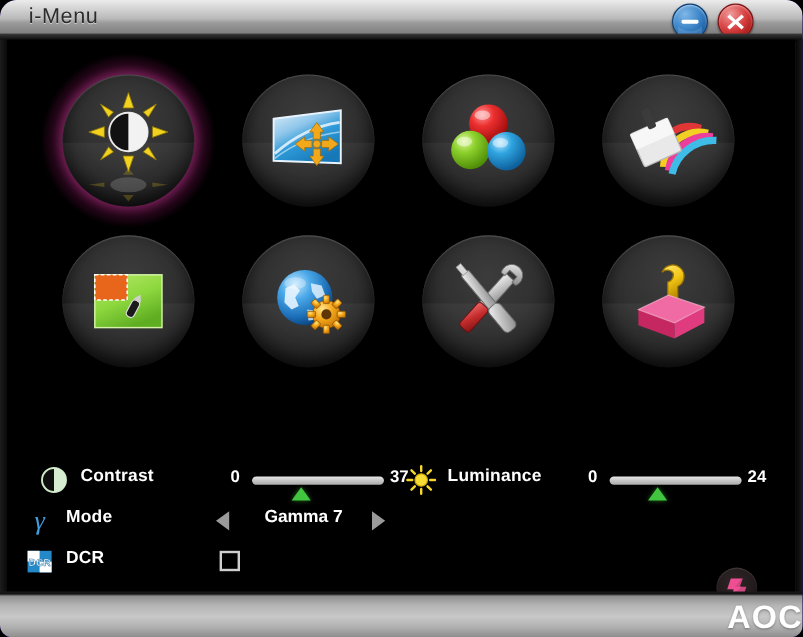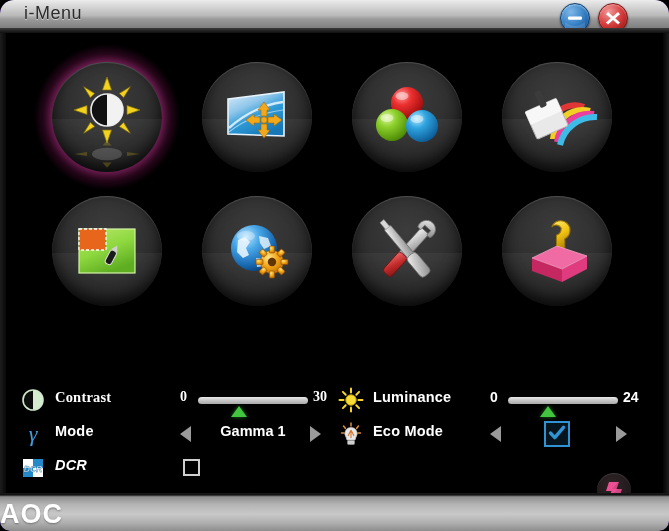--- a/index.html
+++ b/index.html
@@ -262,21 +262,21 @@
     background: linear-gradient(to bottom,
         #1a1a1a 0%, #111 5%,
         #8e8e8e 10%, #b4b4b4 30%,
         #c8c8c8 55%, #b0b0b0 78%, #8d8d8d 100%);
     border-radius: 0 0 10px 10px;
   }
   .brand {
     position: absolute;
     left: 0; top: 6px;
     width: 669px;
-    text-align: left;
+    text-align: right;
     font-size: 27px;
     font-weight: bold;
     color: #ffffff;
     letter-spacing: 1px;
     text-shadow: 0 1px 2px rgba(0,0,0,0.35);
     font-family: "Liberation Sans", sans-serif;
   }
 </style>
 </head>
 <body>
@@ -547,30 +547,30 @@
             <polygon points="30,62 55,50 85,60 60,73" fill="none" stroke="#ffb6d3" stroke-width="0.9" opacity="0.7"></polygon>
             <g opacity="0.18" transform="translate(0,172) scale(1,-0.36)">
               <polygon points="30,62 55,50 85,60 60,73" fill="#f06aa3"></polygon>
             </g>
           </svg>
         </div>
       </div>
 
       <div class="controls">
 
-        <div class="ctl-row" style="left:14px; top:34px; width:320px;font-family:Liberation Serif, serif;">
+        <div class="ctl-row" style="left:26px; top:34px; width:320px;">
           <svg class="ctl-icon" viewBox="0 0 26 26">
             <circle cx="13" cy="13" r="10" fill="#0d0d0d" stroke="#cfe8c8" stroke-width="1.6"></circle>
             <path d="M13,3 A10,10 0 0 1 13,23 Z" fill="#d6ecd0"></path>
           </svg>
           <div class="ctl-label">Contrast</div>
           <div class="slider-min" style="left:160px;">0</div>
           <div class="slider-track" style="left:178px; top:12px; width:110px;"></div>
           <div class="slider-knob" id="knob-contrast" style="left: 210.7px; top: 21px;"></div>
-          <div class="slider-max" style="left:293px;">30</div>
+          <div class="slider-max" style="left:293px;">37</div>
         </div>
 
         <div class="ctl-row" style="left:332px; top:34px; width:320px;">
           <svg class="ctl-icon" viewBox="0 0 26 26">
             <g stroke="#f5d62a" stroke-width="2" stroke-linecap="round">
               <line x1="13" y1="1.5" x2="13" y2="5.5"></line>
               <line x1="13" y1="20.5" x2="13" y2="24.5"></line>
               <line x1="1.5" y1="13" x2="5.5" y2="13"></line>
               <line x1="20.5" y1="13" x2="24.5" y2="13"></line>
               <line x1="4.9" y1="4.9" x2="7.7" y2="7.7"></line>
@@ -586,48 +586,26 @@
           <div class="slider-knob" id="knob-brightness" style="left: 201.6px; top: 21px;"></div>
           <div class="slider-max" style="left:285px;">24</div>
         </div>
 
         <div class="ctl-row" style="left:14px; top:68px; width:320px;">
           <svg class="ctl-icon" viewBox="0 0 26 26">
             <text x="13" y="20" font-family="'Liberation Serif', serif" font-size="22" fill="#3f9fe0" text-anchor="middle" font-style="italic">γ</text>
           </svg>
           <div class="ctl-label">Mode</div>
           <div class="arrow-btn arrow-left" style="left:160px;"></div>
-          <div class="opt-value" style="left:182px; width:102px;">Gamma 1</div>
+          <div class="opt-value" style="left:182px; width:102px;">Gamma 7</div>
           <div class="arrow-btn arrow-right" style="left:290px;"></div>
         </div>
 
-        <div class="ctl-row" style="left:332px; top:68px; width:320px;">
-          <svg class="ctl-icon" viewBox="0 0 26 26">
-            <g stroke="#e08a3c" stroke-width="1.5" stroke-linecap="round">
-              <line x1="13" y1="2" x2="13" y2="5"></line>
-              <line x1="5.5" y1="5" x2="7.5" y2="7.5"></line>
-              <line x1="20.5" y1="5" x2="18.5" y2="7.5"></line>
-              <line x1="3.5" y1="12" x2="6" y2="12"></line>
-              <line x1="22.5" y1="12" x2="20" y2="12"></line>
-            </g>
-            <path d="M13,6.5 A6,6 0 0 1 18,16 L17,19 L9,19 L8,16 A6,6 0 0 1 13,6.5 Z" fill="#e8e8e8" stroke="#bdbdbd" stroke-width="0.8"></path>
-            <rect x="9.5" y="19.5" width="7" height="4" rx="1" fill="#cfcfcf" stroke="#9a9a9a" stroke-width="0.6"></rect>
-            <path d="M13,9 L10,15 M13,9 L16,15 M13,9 L13,17" stroke="#d4752b" stroke-width="1.1" fill="none"></path>
-          </svg>
-          <div class="ctl-label">Eco Mode</div>
-          <div class="arrow-btn arrow-left" style="left:152px;"></div>
-          <div class="checkbox checked" style="left:206px; top:2px;">
-            <svg class="tick" width="18" height="18" viewBox="0 0 18 18">
-              <path d="M2.5,9 L6.8,13.6 L15.5,3.4" stroke="#2f93d4" stroke-width="3.4" fill="none" stroke-linecap="round" stroke-linejoin="round"></path>
-            </svg>
-          </div>
-          <div class="arrow-btn arrow-right" style="left:278px;"></div>
-        </div>
-
-        <div class="ctl-row" style="left:14px; top:102px; width:320px;font-style:italic;">
+
+        <div class="ctl-row" style="left:14px; top:102px; width:320px;">
           <svg class="ctl-icon" viewBox="0 0 26 26">
             <rect x="3" y="4" width="20" height="18" fill="#2389c9"></rect>
             <rect x="3" y="4" width="10" height="9" fill="#ffffff"></rect>
             <rect x="13" y="13" width="10" height="9" fill="#ffffff"></rect>
             <text x="13" y="16.5" font-family="'Liberation Sans', sans-serif" font-size="8.5" font-weight="bold" fill="#ffffff" text-anchor="middle" stroke="#1b6fa5" stroke-width="0.4">DCR</text>
           </svg>
           <div class="ctl-label">DCR</div>
           <div class="checkbox" style="left:163px; top:6px;"></div>
         </div>
       </div>

